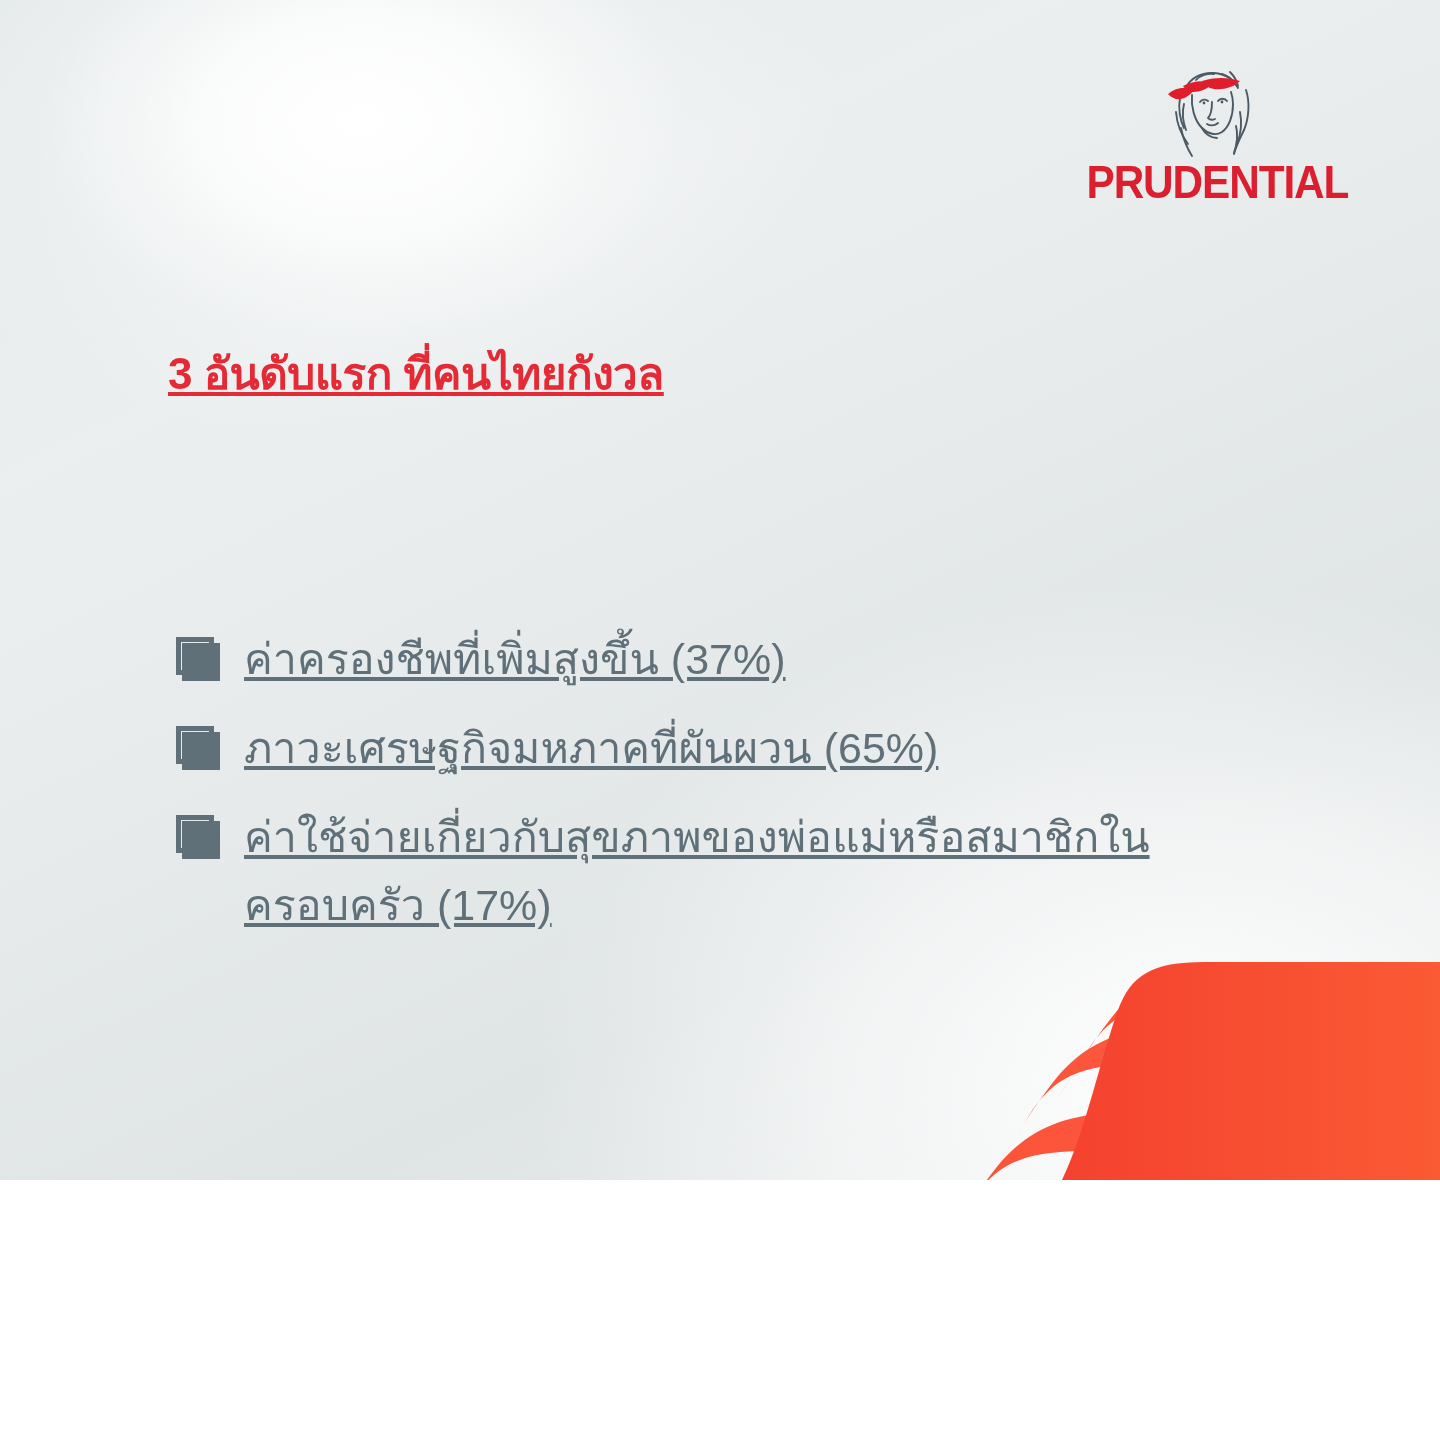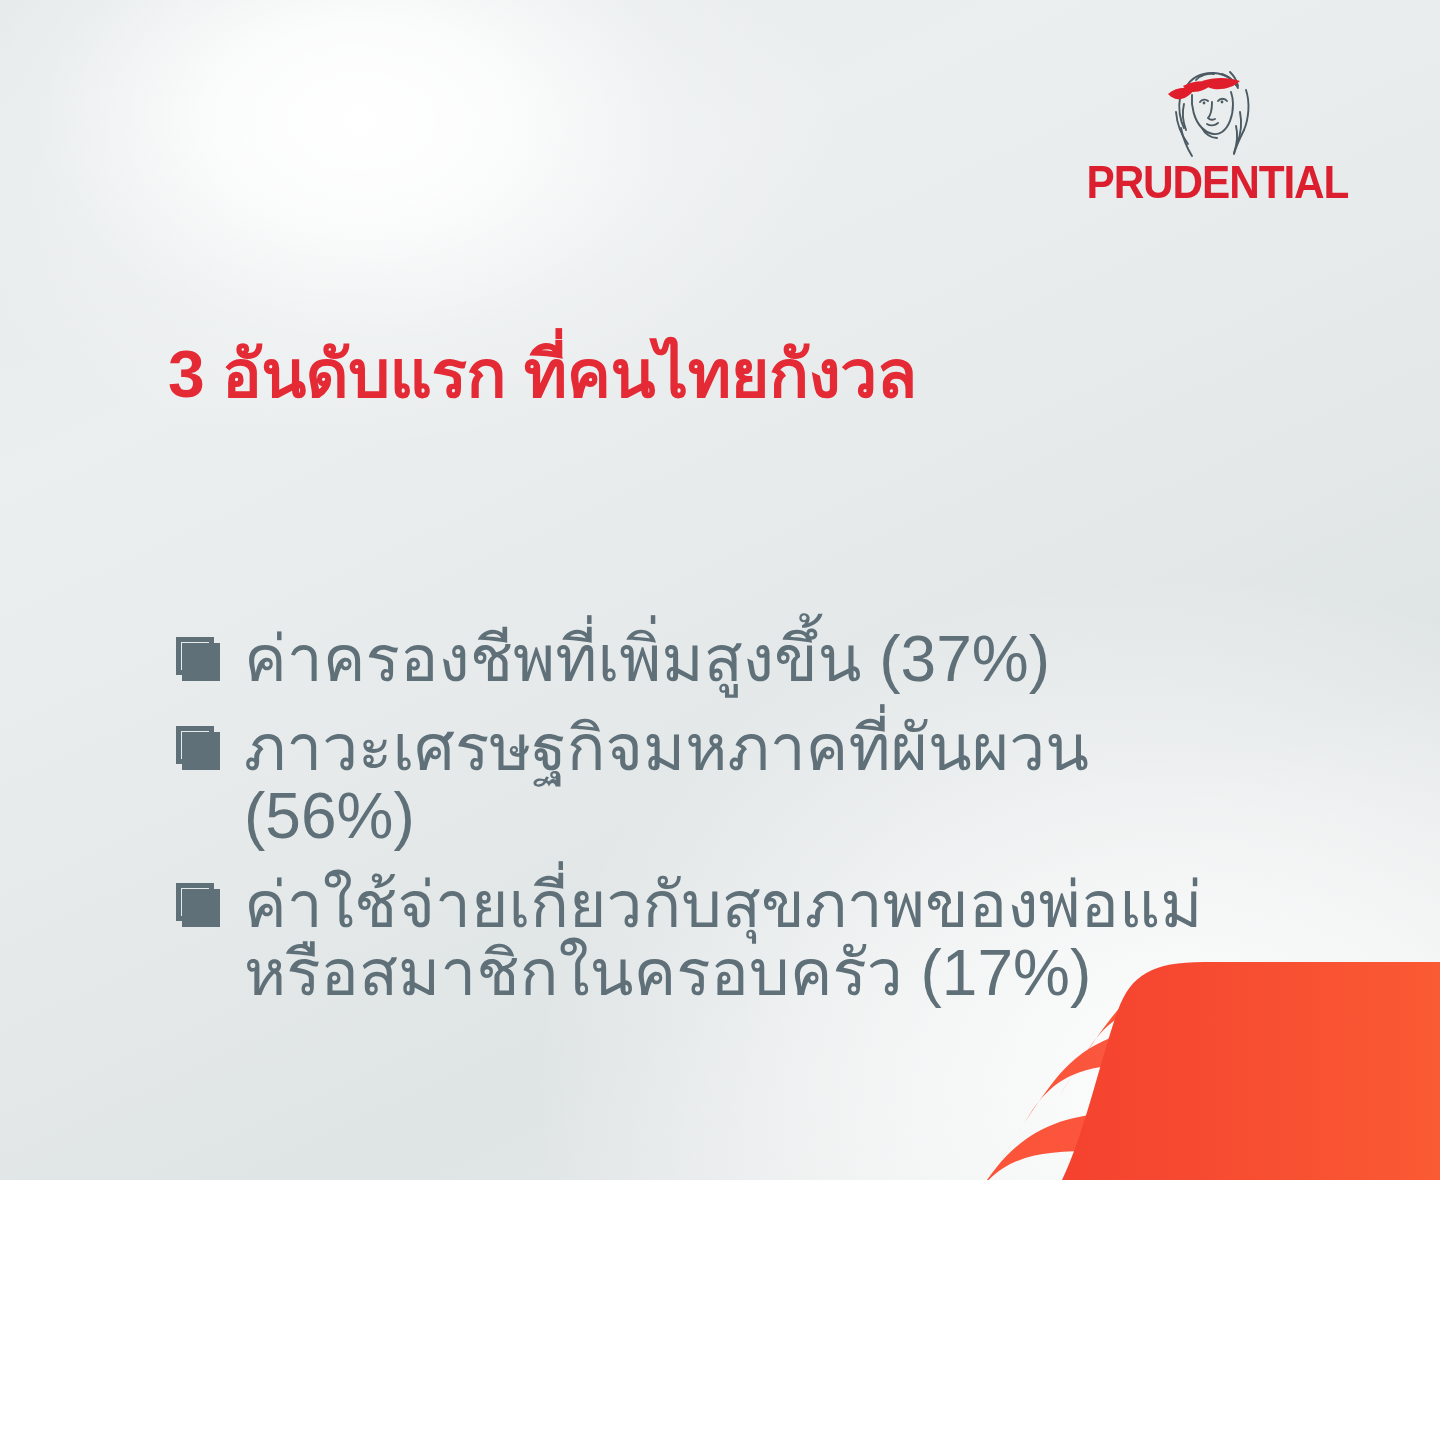--- a/index.html
+++ b/index.html
@@ -45,24 +45,25 @@
   
   #headline {
     position:absolute;
     left:168px; top:333px;
     width:1010px;
   }
   .headline-line {
     color:#E42A34;
     font-family:"Liberation Sans","DejaVu Sans",sans-serif;
     font-weight:bold;
-    font-size:66px;
+    font-size:44px;
     line-height:82px;
     letter-spacing:-0.5px;
     white-space:nowrap;
+    text-decoration:underline;
   }
 
   
   #bullets {
     position:absolute;
     left:176px; top:625px;
     width:1060px;
   }
   .bullet-row {
     display:flex;
@@ -84,22 +85,23 @@
   .cb-face {
     position:absolute; left:0; top:0;
     width:38px; height:38px;
     border:5px solid #5F7079;
     background:transparent;
   }
   .bullet-text {
     color:#5F7079;
     font-family:"Liberation Sans","DejaVu Sans",sans-serif;
     font-weight:normal;
-    font-size:64px;
+    font-size:43px;
     line-height:68px;
+    text-decoration:underline;
   }
 
   
   #decor {
     position:absolute; left:0; top:0;
     width:1440px; height:1440px;
     pointer-events:none;
   }
 </style>
 </head>
@@ -234,21 +236,21 @@
           <span class="cb-face"></span>
       </span>
       <span class="bullet-text">ค่าครองชีพที่เพิ่มสูงขึ้น (37%)</span>
     </div>
 
     <div class="bullet-row">
       <span class="cb-wrap">
         <span class="cb-shadow"></span>
           <span class="cb-face"></span>
       </span>
-      <span class="bullet-text">ภาวะเศรษฐกิจมหภาคที่ผันผวน (56%)</span>
+      <span class="bullet-text">ภาวะเศรษฐกิจมหภาคที่ผันผวน (65%)</span>
     </div>
 
     <div class="bullet-row">
       <span class="cb-wrap">
         <span class="cb-shadow"></span>
           <span class="cb-face"></span>
       </span>
       <span class="bullet-text">ค่าใช้จ่ายเกี่ยวกับสุขภาพของพ่อแม่หรือสมาชิกในครอบครัว (17%)</span>
     </div>
 

